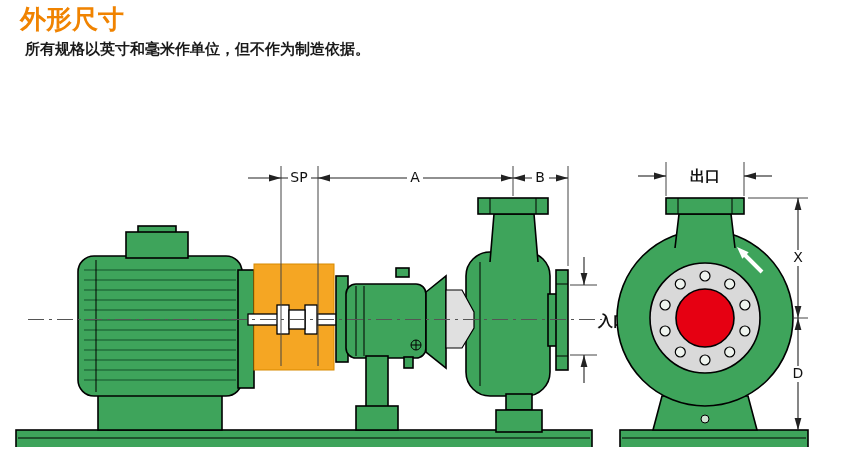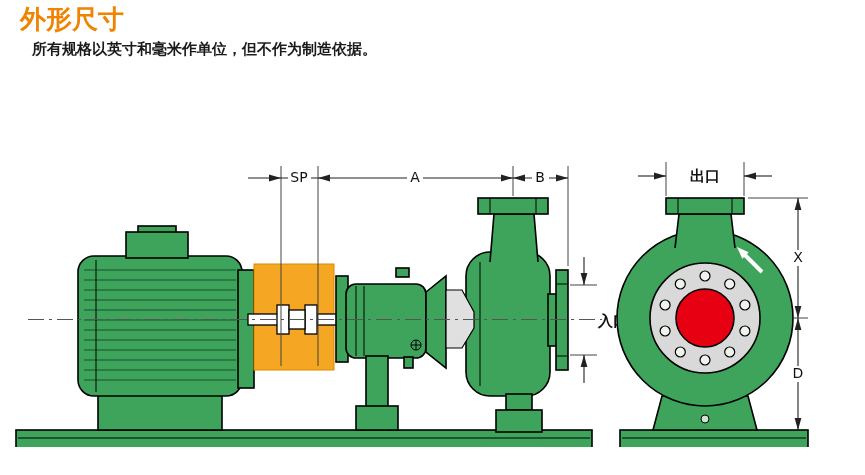--- a/index.html
+++ b/index.html
@@ -13,21 +13,21 @@
   .page{
     position:relative;width:865px;height:447px;background:#fff;overflow:hidden;
     font-family:"DejaVu Sans",sans-serif;
   }
   .title{
     position:absolute;left:20px;top:2px;margin:0;
     font-size:26px;font-weight:700;color:var(--title-orange);
     font-family:"DejaVu Sans",sans-serif;
   }
   .subtitle{
-    position:absolute;left:32px;top:40px;margin:0;
+    position:absolute;left:25px;top:40px;margin:0;
     font-size:15px;font-weight:600;color:#1a1a1a;
   }
   svg.diagram{position:absolute;left:0;top:0;}
   .g{fill:var(--pump-green);stroke:#000;stroke-width:1.6;}
   .og{fill:var(--coupling-orange);stroke:#d88a00;stroke-width:1;}
   .wt{fill:#fff;stroke:#000;stroke-width:1.3;}
   .gr{fill:var(--flange-gray);stroke:#000;stroke-width:1.6;}
   .red{fill:var(--inlet-red);stroke:#000;stroke-width:1.6;}
   .fin{stroke:#14532d;stroke-width:1.1;}
   .detail{stroke:#000;stroke-width:1;fill:none;}

